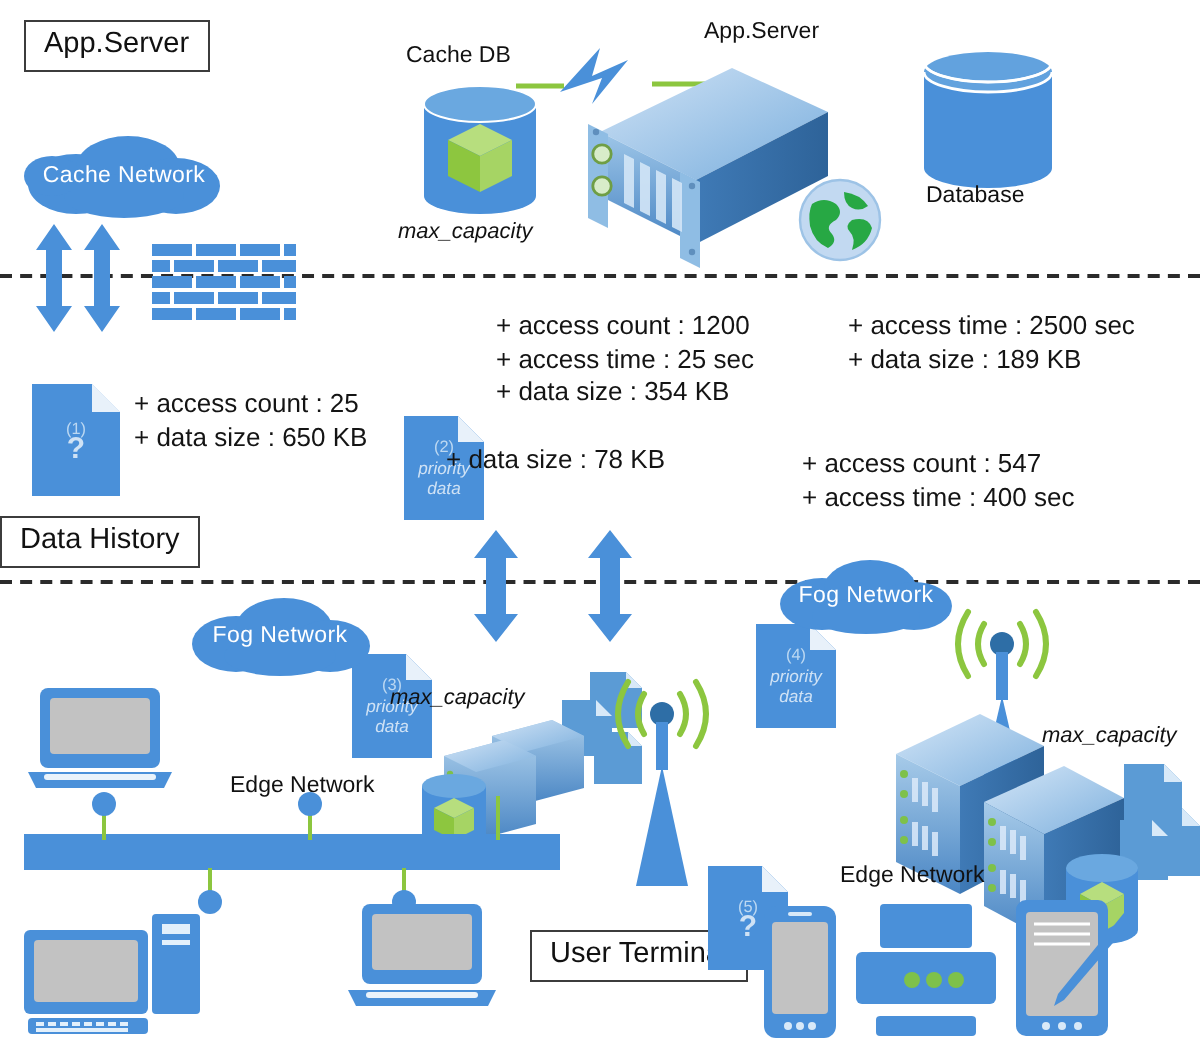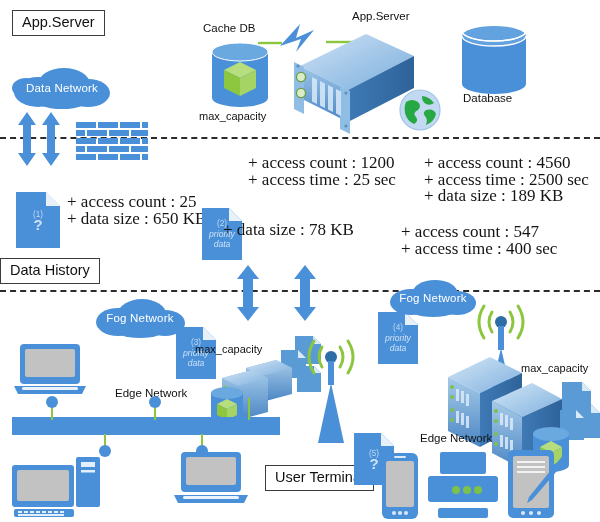--- a/index.html
+++ b/index.html
@@ -35,35 +35,35 @@
   .cloud{position:absolute;}
   .cloud .ctext{
     position:absolute;left:0;top:0;width:100%;height:100%;
     display:flex;align-items:center;justify-content:center;
     color:#ffffff;font-size:11.5px;letter-spacing:.2px;
     pointer-events:none;
   }
 
   
   .spec{
-    font-size:17px;line-height:16.5px;color:#141414;white-space:nowrap;font-family:Liberation Serif, serif;
+    font-size:13px;line-height:16.5px;color:#141414;white-space:nowrap;
   }
 
   
   .doc{position:relative;}
   .doc .dlabel{
     position:absolute;left:0;top:0;width:100%;height:100%;
     display:flex;flex-direction:column;align-items:center;justify-content:center;
     color:#cfe2f5;font-style:italic;font-size:8.6px;line-height:10px;text-align:center;
     pointer-events:none;
   }
   .doc .dnum{font-style:normal;font-size:8.2px;color:#bcd8f2;}
   .doc .dq{font-style:normal;font-size:15px;font-weight:bold;color:#cfe2f5;}
 
-  .cap{font-size:11px;color:#111;white-space:nowrap;}
+  .cap{font-style:italic;font-size:11px;color:#111;white-space:nowrap;}
   .plain{font-size:11.5px;color:#111;white-space:nowrap;}
 </style>
 </head>
 <body>
 
 <div id="stage">
 
   <div class="abs label-box" style="left:12px;top:10px;">App.Server</div>
 
   <div class="abs label-box" style="left:0;top:258px;">Data History</div>
@@ -76,21 +76,21 @@
   <div class="abs cloud" style="left:8px;top:66px;width:108px;height:44px;">
     <svg width="108" height="44" viewBox="0 0 108 44">
       <g fill="#4a90d9">
         <ellipse cx="30" cy="26" rx="24" ry="15"></ellipse>
         <ellipse cx="56" cy="18" rx="26" ry="16"></ellipse>
         <ellipse cx="80" cy="27" rx="22" ry="14"></ellipse>
         <ellipse cx="54" cy="32" rx="30" ry="11"></ellipse>
         <ellipse cx="18" cy="22" rx="14" ry="10"></ellipse>
       </g>
     </svg>
-    <div class="ctext">Data Network</div>
+    <div class="ctext">Cache Network</div>
   </div>
 
   <div class="abs" style="left:203px;top:18px;">
     <span class="plain">Cache DB</span>
   </div>
   <div class="abs" style="left:208px;top:40px;">
     <svg width="64" height="70" viewBox="0 0 64 70">
       <path d="M4 12 v46 a28 9 0 0 0 56 0 v-46 z" fill="#4a90d9"></path>
       <ellipse cx="32" cy="12" rx="28" ry="9" fill="#6aa8e0"></ellipse>
       <ellipse cx="32" cy="12" rx="28" ry="9" fill="none" stroke="#ffffff" stroke-width="1"></ellipse>
@@ -249,20 +249,21 @@
     </svg>
     <div class="dlabel">
       <span class="dnum">(2)</span>
       <span>priority</span>
       <span>data</span>
     </div>
   </div>
   <div class="abs spec" style="left:248px;top:155px;">
     <div>+ access count : 1200</div>
     <div>+ access time : 25 sec</div>
+    <div>+ data size : 354 KB</div>
   </div>
 
   <div class="abs doc" style="left:176px;top:219px;width:40px;height:52px;">
     <svg width="40" height="52" viewBox="0 0 40 52">
       <path d="M0 0 L27 0 L40 13 L40 52 L0 52 Z" fill="#4a90d9"></path>
       <path d="M27 0 L40 13 L27 13 Z" fill="#e8f1fa"></path>
     </svg>
     <div class="dlabel">
       <span class="dnum">(3)</span>
       <span>priority</span>
@@ -278,21 +279,20 @@
       <path d="M0 0 L27 0 L40 13 L40 52 L0 52 Z" fill="#4a90d9"></path>
       <path d="M27 0 L40 13 L27 13 Z" fill="#e8f1fa"></path>
     </svg>
     <div class="dlabel">
       <span class="dnum">(4)</span>
       <span>priority</span>
       <span>data</span>
     </div>
   </div>
   <div class="abs spec" style="left:424px;top:155px;">
-    <div>+ access count : 4560</div>
     <div>+ access time : 2500 sec</div>
     <div>+ data size : 189 KB</div>
   </div>
 
   <div class="abs doc" style="left:354px;top:221px;width:40px;height:52px;">
     <svg width="40" height="52" viewBox="0 0 40 52">
       <path d="M0 0 L27 0 L40 13 L40 52 L0 52 Z" fill="#4a90d9"></path>
       <path d="M27 0 L40 13 L27 13 Z" fill="#e8f1fa"></path>
     </svg>
     <div class="dlabel">

